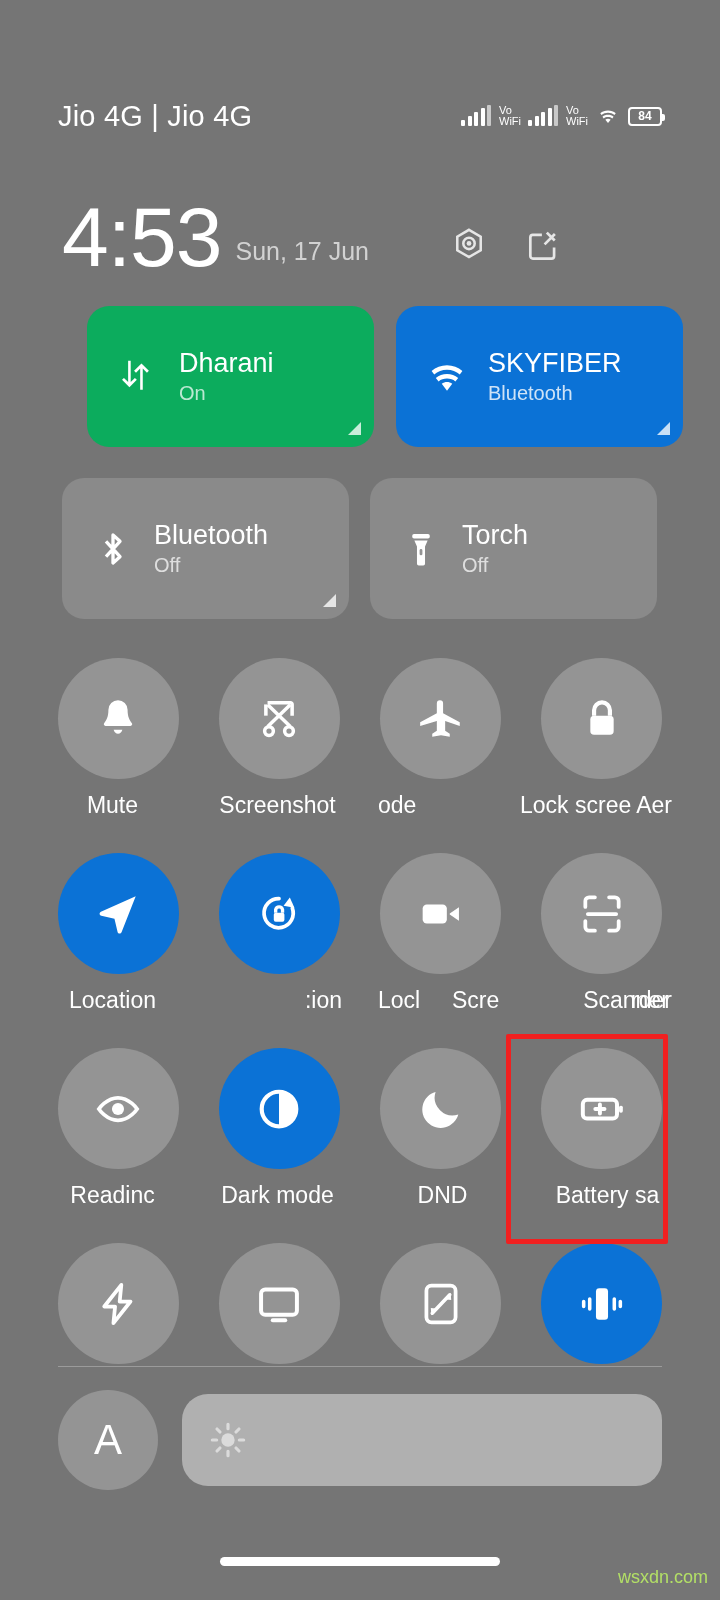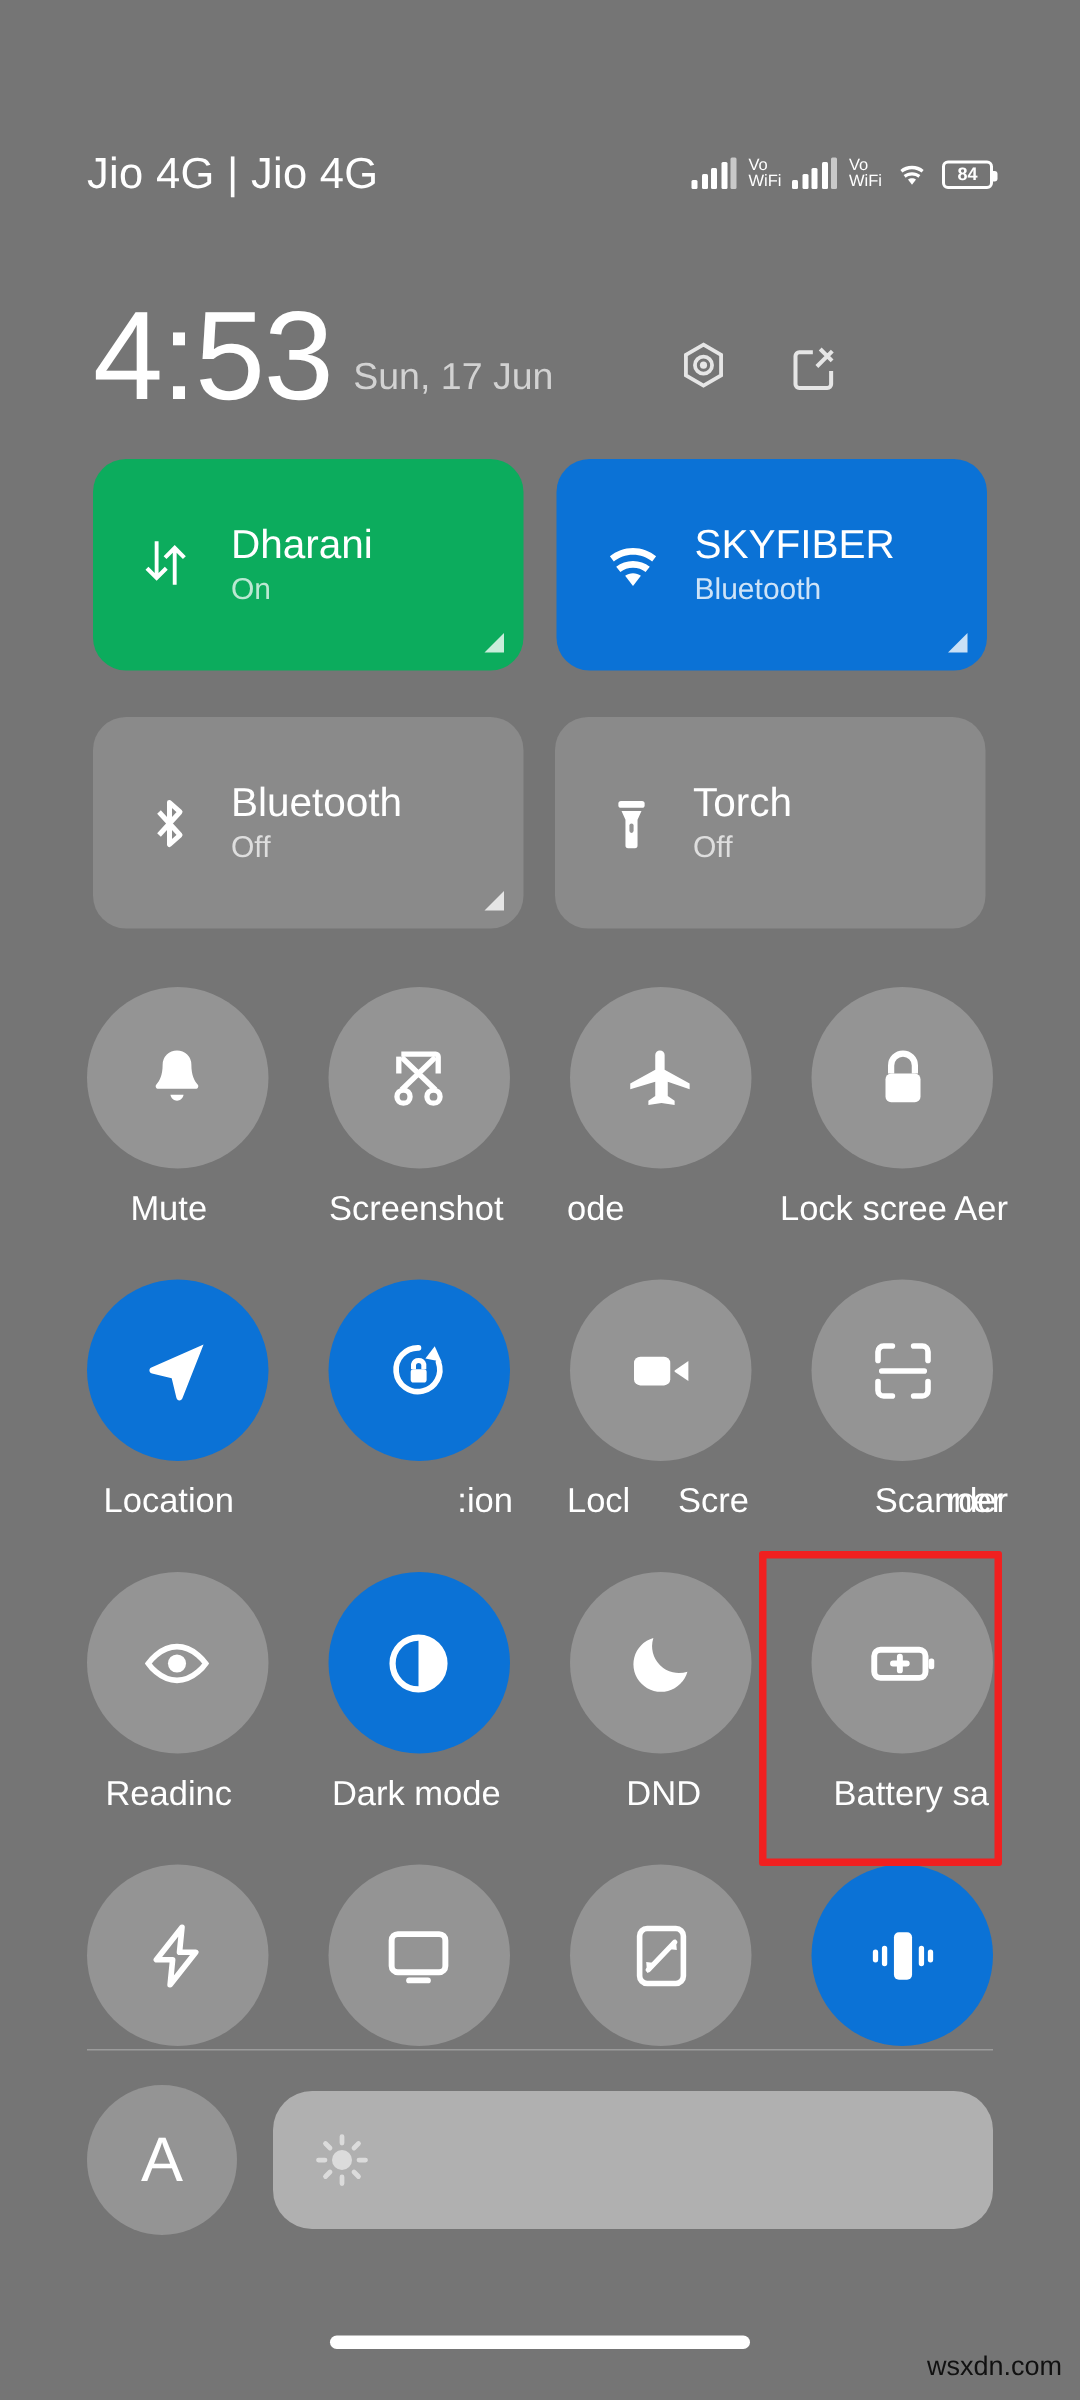--- a/index.html
+++ b/index.html
@@ -53,21 +53,21 @@
   .time { font-size: 84px; font-weight: 300; line-height: 78px; letter-spacing: -1px; }
   .date { font-size: 25px; color: #d2d2d2; margin-left: 14px; margin-bottom: 10px; }
   .clock-actions { margin-left: auto; display: flex; gap: 36px; margin-bottom: 12px; }
   .clock-actions svg { width: 38px; height: 38px; }
 
   
   .bigrow {
     position: absolute; left: 62px; width: 596px;
     display: flex; gap: 22px;
   }
-  .bigrow.r1 { top: 306px; }
+  .bigrow.r1 { top: 306px; margin-left: 25px; }
   .bigrow.r2 { top: 478px; gap: 21px; }
   .bigtile {
     position: relative; width: 287px; height: 141px; border-radius: 22px;
     display: flex; align-items: center; padding-left: 24px;
     background: #8a8a8a;
   }
   .bigtile.green { background: #0CAC5D; }
   .bigtile.blue  { background: #0B72D6; }
   .bt-ico { width: 54px; display: flex; justify-content: center; align-items: center; }
   .bt-ico svg { width: 42px; height: 42px; }
@@ -144,21 +144,21 @@
 
   
   .navbar {
     position: absolute; left: 0; bottom: 34px; width: 720px;
     display: flex; justify-content: center;
   }
   .navpill { width: 280px; height: 9px; border-radius: 5px; background: #fff; }
 
   .watermark {
     position: absolute; right: 12px; bottom: 12px;
-    font-size: 18px; color: #000000; opacity: .85;
+    font-size: 18px; color: #bef264; opacity: .85;
   }
 </style>
 </head>
 <body>
 
 <div id="screen">
 
   <div class="statusbar">
     <div class="carrier">Jio 4G | Jio 4G</div>
     <div class="status-icons">

